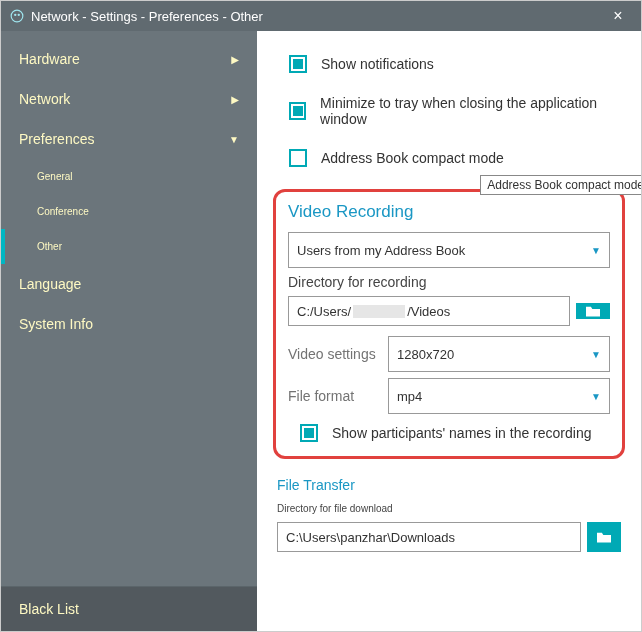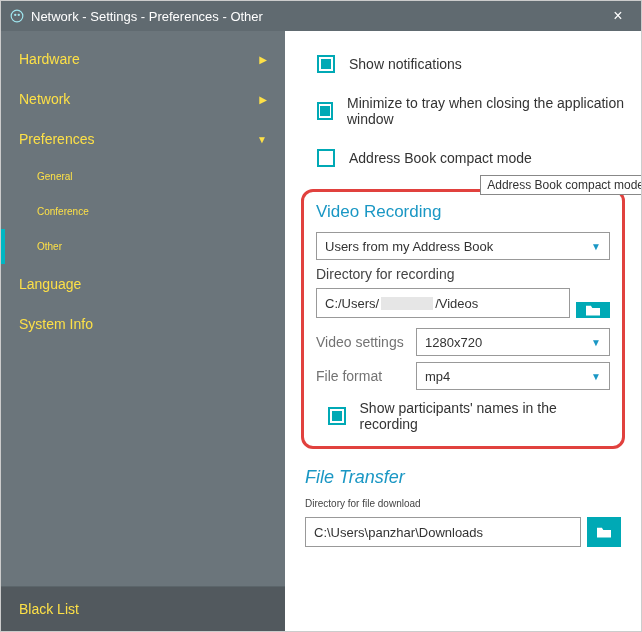--- a/index.html
+++ b/index.html
@@ -2,47 +2,47 @@
 <html><head>
 <meta charset="utf-8">
 <style>
 * { box-sizing: border-box; margin: 0; padding: 0; font-family: "Segoe UI", Arial, sans-serif; }
 body { width: 642px; height: 632px; overflow: hidden; background: #fff; border: 1px solid #ccc; }
 .titlebar { height: 30px; background: #606a70; color: #fff; display: flex; align-items: center; padding: 0 8px; font-size: 13px; }
 .titlebar .logo { width: 16px; height: 16px; margin-right: 6px; display: inline-flex; align-items: center; justify-content: center; }
 .titlebar .title { flex: 1; }
 .titlebar .close { width: 30px; text-align: center; cursor: pointer; font-size: 16px; }
 .main { display: flex; height: calc(100% - 30px); }
-.sidebar { width: 284px; background: #6b757b; color: #fde047; display: flex; flex-direction: column; }
+.sidebar { width: 256px; background: #6b757b; color: #fef9c3; display: flex; flex-direction: column; }
 .side-list { flex: 1; padding-top: 8px; }
 .side-item { padding: 12px 18px; font-size: 14px; cursor: pointer; display: flex; align-items: center; justify-content: space-between; }
 .side-item .arrow { font-size: 10px; }
 .side-sub { padding: 12px 18px 12px 36px; font-size: 10px; cursor: pointer; position: relative; }
 .side-sub.active::before { content:""; position:absolute; left:0; top:0; bottom:0; width:4px; background:#00b7c3; }
 .side-bottom { background:#52595e; padding: 14px 18px; font-size: 14px; cursor: pointer; border-top:1px solid #5b656a;}
 .content { flex:1; background:#fff; padding: 18px 14px 14px 14px; overflow:hidden; position:relative; }
 .check-row { display:flex; align-items:center; margin: 6px 0 22px 18px; font-size:14px; color:#333; position:relative; }
 .cbox { width:18px; height:18px; border:2px solid #00a9b5; margin-right:14px; display:inline-flex; align-items:center; justify-content:center; cursor:pointer; }
 .cbox.checked::after { content:""; width:10px; height:10px; background:#00a9b5; display:block; }
 .tooltip { position:absolute; right:-10px; top:144px; background:#fff; border:1px solid #888; padding:2px 6px; font-size:12px; color:#333; white-space:nowrap; z-index:5; }
 .section-box { border:3px solid #e1413e; border-radius:12px; padding:10px 12px 14px 12px; margin:0 2px 18px 2px; }
 .section-title { color:#1a97c4; font-size:17px; margin-bottom:10px; }
 .label { font-size:14px; color:#444; margin:6px 0 6px 0; }
 .row { display:flex; align-items:center; margin:6px 0; }
 .row .lbl { width:100px; font-size:14px; color:#737373; }
-.select { flex:1; height:28px; border:1px solid #999; padding:0 8px; font-size:13px; color:#333; display:flex; align-items:center; justify-content:space-between; cursor:pointer; background:#fff; }
+.select { flex:1; height:36px; border:1px solid #999; padding:0 8px; font-size:13px; color:#333; display:flex; align-items:center; justify-content:space-between; cursor:pointer; background:#fff; }
 .select .caret { color:#1a97c4; font-size:10px; }
 .select.full { width:100%; }
-.path-row { display:flex; align-items:flex-end; margin:6px 0 10px 0; }
+.path-row { display:flex; align-items:center; margin:6px 0 10px 0; }
 .path-input { flex:1; height:30px; border:1px solid #999; padding:0 8px; font-size:13px; color:#333; display:flex; align-items:center; background:#fff; }
 .path-input .redact { display:inline-block; width:52px; height:13px; background:#e6e6e6; margin:0 2px; vertical-align:middle;}
 .folder-btn { width:34px; background:#00a9b5; border:1px solid #00a9b5; margin-left:6px; display:flex; align-items:center; justify-content:center; cursor:pointer; }
 .folder-btn svg { fill:#fff; }
 .check-row.inner { margin:10px 0 0 12px; }
-.ft-title { color:#1a97c4; font-size:18px; margin:0 0 10px 6px;font-style:italic; }
+.ft-title { color:#1a97c4; font-size:14px; margin:0 0 10px 6px; }
 .ft-label { font-size:10px; color:#444; margin:0 0 8px 6px; }
 .ft-row { display:flex; align-items:stretch; margin:0 6px; }
 </style>
 </head>
 <body>
 
 <div class="titlebar">
   <span class="logo">
     <svg width="14" height="14" viewBox="0 0 24 24">
         <circle cx="12" cy="12" r="10" fill="none" stroke="#9fe6ef" stroke-width="2"></circle>

